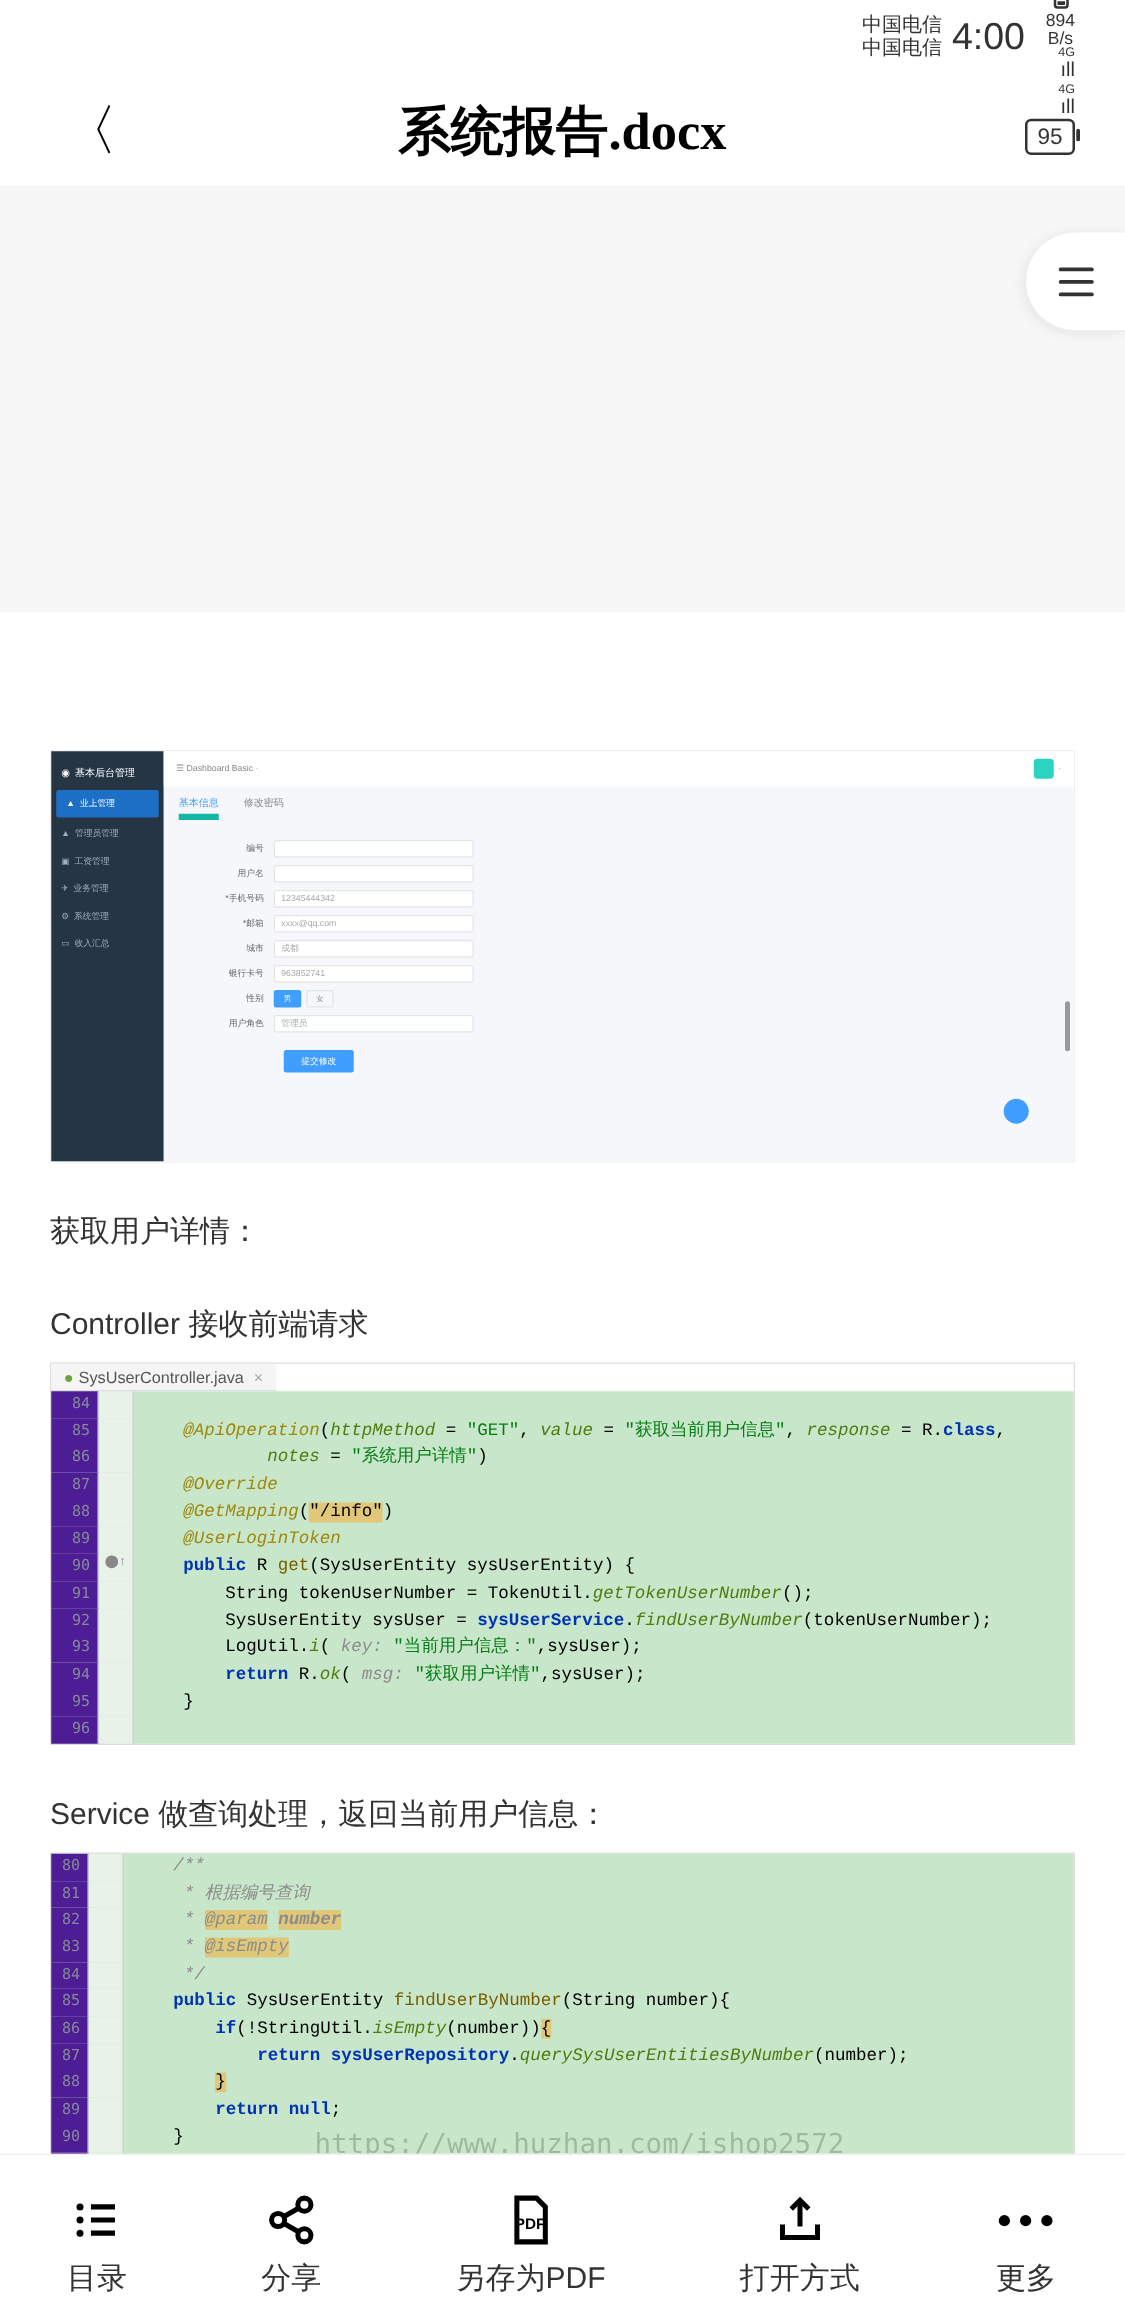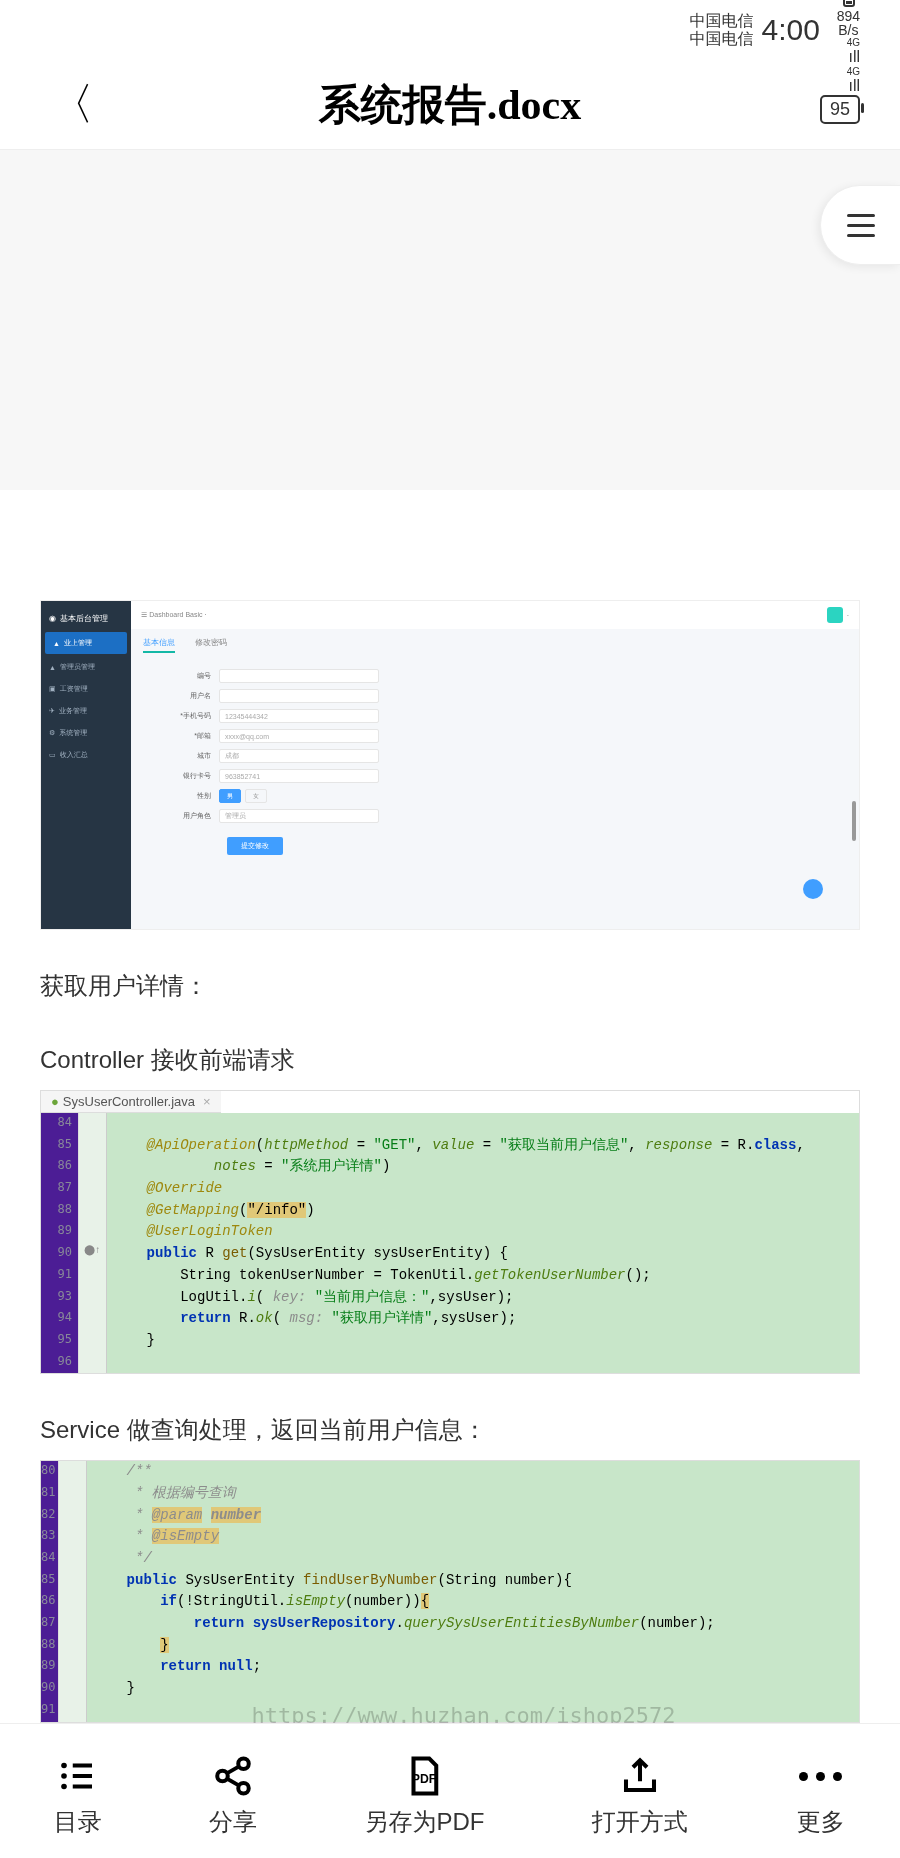--- a/index.html
+++ b/index.html
@@ -31,21 +31,21 @@
 .admin-shot{display:flex;height:330px;background:#fff;border:1px solid #eee;font-size:8px;}
 .admin-side{width:90px;background:#263544;color:#a0b0c0;padding:6px 0;}
 .as-title{display:flex;align-items:center;gap:4px;padding:6px 8px;font-size:8px;color:#fff;}
 .as-item{padding:6px 8px;font-size:7px;display:flex;align-items:center;gap:4px;}
 .as-item.active{background:#1c6fc4;color:#fff;margin:2px 4px;border-radius:2px;}
 .admin-main{flex:1;background:#f5f7fa;position:relative;}
 .am-top{background:#fff;padding:6px 10px;font-size:7px;color:#888;display:flex;align-items:center;justify-content:space-between;}
 .am-badge{width:16px;height:16px;background:#2bd4c1;border-radius:3px;}
 .am-tabs{padding:8px 12px;display:flex;gap:20px;font-size:8px;}
 .am-tab{color:#888;}
-.am-tab.active{color:#409eff;border-bottom:2px solid #14b8a6;padding-bottom:3px;}
+.am-tab.active{color:#409eff;border-bottom:5px solid #14b8a6;padding-bottom:3px;}
 .am-form{padding:8px 40px;}
 .fm-row{display:flex;align-items:center;margin-bottom:6px;}
 .fm-lbl{width:48px;text-align:right;font-size:7px;color:#666;padding-right:8px;}
 .fm-inp{width:160px;height:14px;border:1px solid #e5e5e5;background:#fff;border-radius:2px;padding:0 5px;font-size:7px;color:#aaa;display:flex;align-items:center;}
 .fm-btns{display:flex;gap:4px;}
 .fm-btn{width:22px;height:14px;border:1px solid #e5e5e5;border-radius:2px;display:flex;align-items:center;justify-content:center;font-size:6px;color:#888;}
 .fm-btn.on{background:#409eff;color:#fff;border-color:#409eff;}
 .fm-submit{margin-left:56px;margin-top:8px;background:#409eff;color:#fff;padding:4px 14px;border-radius:2px;font-size:7px;display:inline-block;}
 .am-fab{position:absolute;right:36px;bottom:30px;width:20px;height:20px;background:#409eff;border-radius:50%;}
 .am-scroll{position:absolute;right:3px;top:200px;width:4px;height:40px;background:#999;border-radius:2px;}
@@ -59,21 +59,21 @@
 .ln{width:38px;text-align:right;padding-right:6px;color:#889;background:#4c1d95;border-right:1px solid #ddd;font-family:Consolas,monospace;font-size:12px;user-select:none;}
 .gut{width:28px;background:#e8f2e8;border-right:1px solid #ccc;text-align:center;font-size:10px;color:#888;}
 .cc{flex:1;padding-left:6px;white-space:pre;color:#000;}
 .kw{color:#0033b3;font-weight:bold;}
 .str{color:#067d17;}
 .cmt{color:#8c8c8c;font-style:italic;}
 .ann{color:#9e880d;font-style:italic;}
 .fn{color:#7a5c00;text-align:right;}
 .hilite{background:#e0c878;}
 .typ{color:#4d7c0f;font-style:italic;}
-.code2 .ln{width:18px;}
+.code2 .ln{width:30px;}
 
 .bottom-nav{position:absolute;bottom:0;left:0;right:0;height:135px;background:#fff;border-top:1px solid #eee;display:flex;justify-content:space-around;align-items:center;padding-top:10px;}
 .bn-item{display:flex;flex-direction:column;align-items:center;gap:8px;}
 .bn-icon{height:44px;display:flex;align-items:center;justify-content:center;}
 .bn-label{font-size:24px;color:#333;}
 .watermark{position:absolute;bottom:130px;left:0;right:0;text-align:center;font-family:Consolas,monospace;font-size:22px;color:rgba(0,0,0,0.2);pointer-events:none;padding-left:27px;}
 .dots span{display:inline-block;width:9px;height:9px;background:#000;border-radius:50%;margin:0 4px;}
 </style>
 </head>
 <body>
@@ -261,20 +261,25 @@
           <div class="ln">90</div>
           <div class="gut">⬤↑</div>
           <div class="cc">    <span class="kw">public</span> R <span class="fn">get</span>(SysUserEntity sysUserEntity) {</div>
         </div>
       <div class="code-line">
           <div class="ln">91</div>
           <div class="gut"></div>
           <div class="cc">        String tokenUserNumber = TokenUtil.<span class="typ">getTokenUserNumber</span>();</div>
         </div>
       <div class="code-line">
+          <div class="ln">92</div>
+          <div class="gut"></div>
+          <div class="cc">        SysUserEntity sysUser = <span class="kw">sysUserService</span>.<span class="typ">findUserByNumber</span>(tokenUserNumber);</div>
+        </div>
+      <div class="code-line">
           <div class="ln">93</div>
           <div class="gut"></div>
           <div class="cc">        LogUtil.<span class="typ">i</span>( <span class="cmt">key:</span> <span class="str">"当前用户信息："</span>,sysUser);</div>
         </div>
       <div class="code-line">
           <div class="ln">94</div>
           <div class="gut"></div>
           <div class="cc">        <span class="kw">return</span> R.<span class="typ">ok</span>( <span class="cmt">msg:</span> <span class="str">"获取用户详情"</span>,sysUser);</div>
         </div>
       <div class="code-line">

